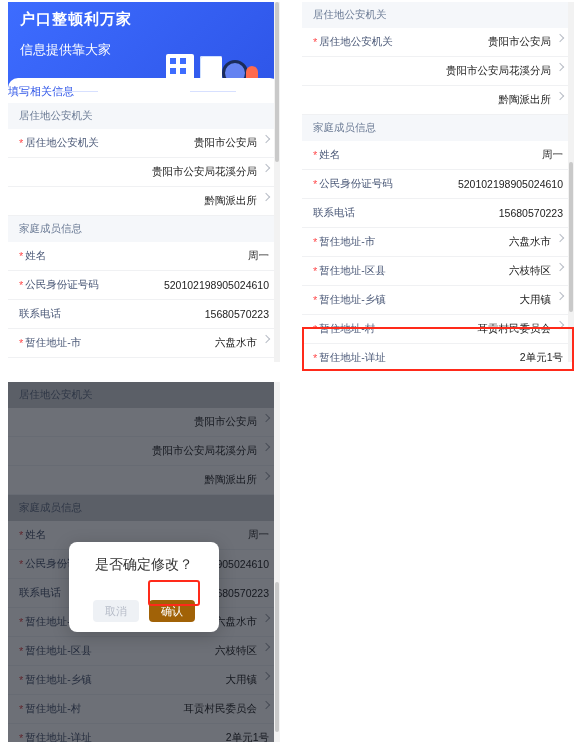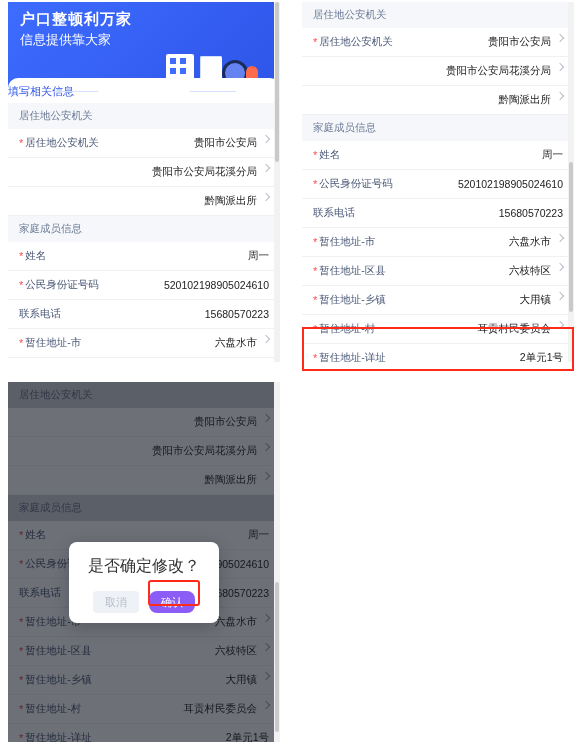--- a/index.html
+++ b/index.html
@@ -48,21 +48,21 @@
 
   
   .banner {
     position: relative;
     height: 86px;
     background: linear-gradient(135deg,#3d6cff,#2e55e8);
     color: #fff;
     padding: 8px 12px;
   }
   .banner .t1 { font-size: 15px; font-weight: 700; letter-spacing: 1px; }
-  .banner .t2 { font-size: 13px; margin-top: 2px; }
+  .banner .t2 { font-size: 13px; margin-top: 12px; }
   .banner .ill {
     position: absolute;
     right: 14px; bottom: 0;
     width: 100px; height: 56px;
   }
   
   .ill .bldg { position:absolute; bottom:0; left:0; width:28px; height:34px; background:#fff; border-radius:2px; }
   .ill .bldg::before { content:""; position:absolute; top:4px; left:4px; width:6px; height:6px; background:#3d6cff; box-shadow: 10px 0 #3d6cff, 0 10px #3d6cff, 10px 10px #3d6cff; }
   .ill .doc { position:absolute; bottom:4px; left:34px; width:22px; height:28px; background:#fff; border-radius:2px; box-shadow:1px 1px 0 #cfe0ff inset; }
   .ill .mag { position:absolute; bottom:2px; left:56px; width:26px; height:26px; border:3px solid #1b2c5c; border-radius:50%; background:rgba(255,255,255,.25);}
@@ -123,25 +123,25 @@
   .modal {
     position:absolute;
     left:50%; top:160px;
     width:150px;
     transform:translateX(-50%);
     background:#fff;
     border-radius:8px;
     padding:14px 12px 10px;
     box-shadow:0 4px 18px rgba(0,0,0,.2);
   }
-  .modal-title { text-align:center; font-size:16px; color:#333; margin-bottom:14px;}
+  .modal-title { text-align:center; font-size:14px; color:#333; margin-bottom:26px;}
   .modal-btns { display:flex; justify-content:center; gap:10px; }
   .mbtn { min-width:46px; height:22px; border-radius:4px; font-size:11px; display:flex;align-items:center;justify-content:center; }
   .mbtn.cancel { background:#eef1f5; color:#b6bcc8; }
-  .mbtn.ok { background:#8b5cf6; color:#fff;border-radius:8px; }
+  .mbtn.ok { background:#a16207; color:#fff; }
   
   .modal .ok-highlight {
     position:absolute;
     border:2px solid #ff2a1a;
     width:52px; height:26px;
     left:79px; top:38px;
     border-radius:3px;
     pointer-events:none;
   }
   

